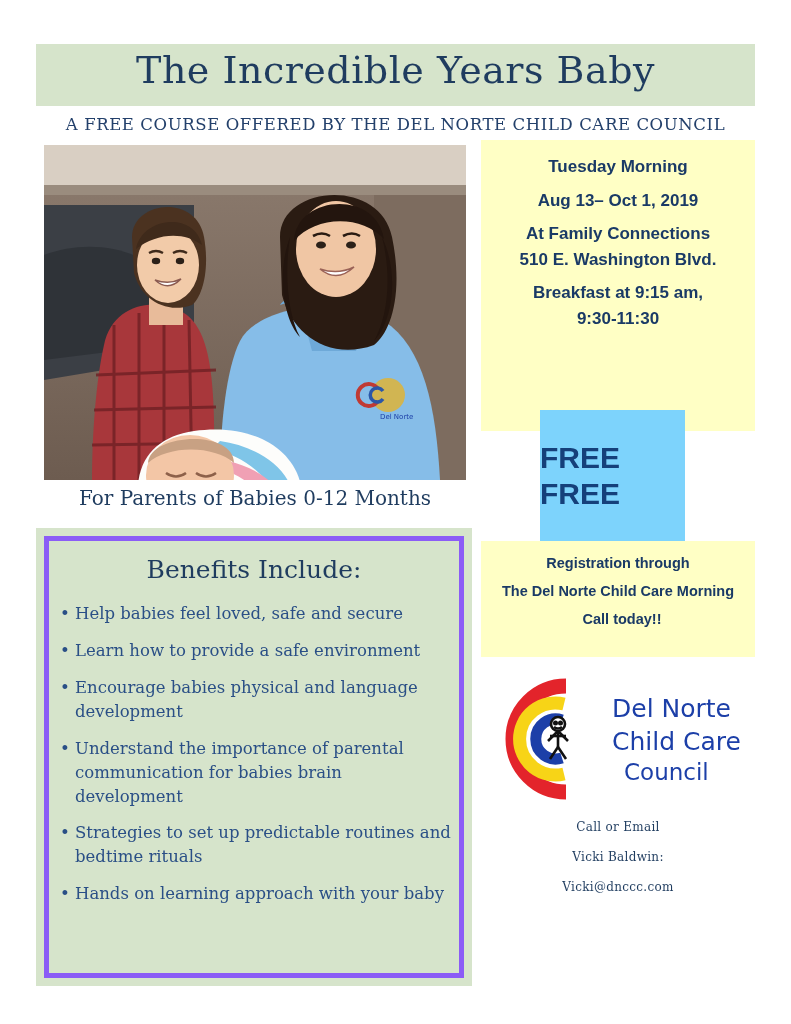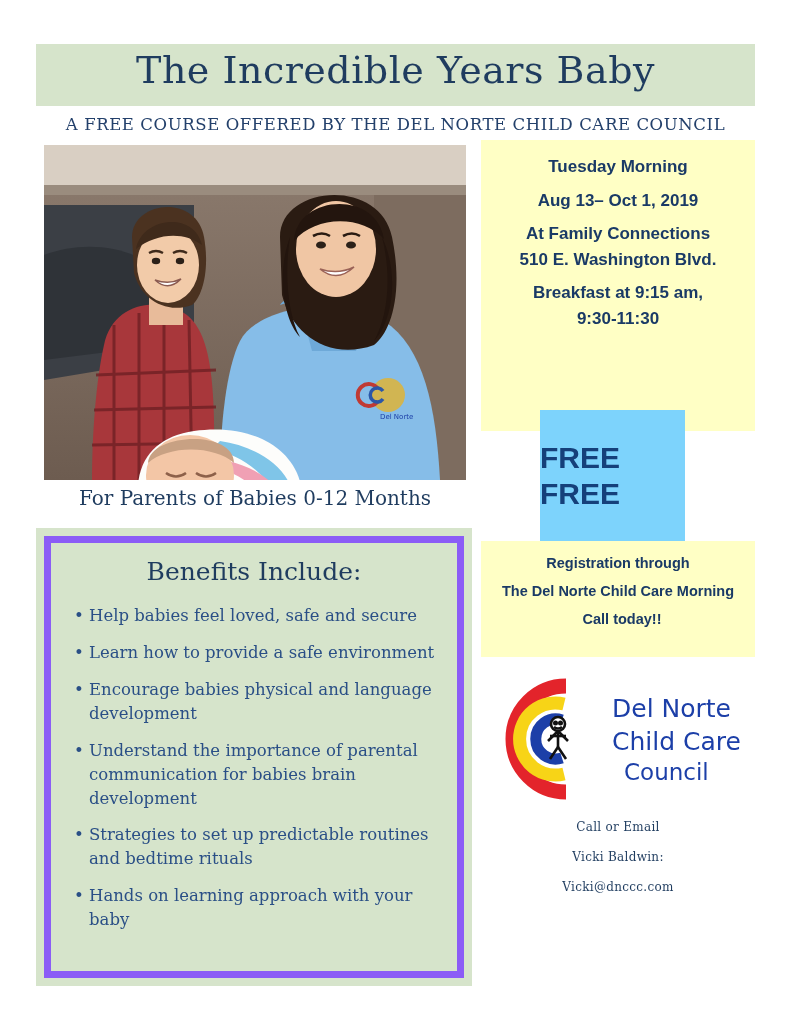--- a/index.html
+++ b/index.html
@@ -126,23 +126,23 @@
     top: 528px;
     width: 436px;
     height: 458px;
     background: #d6e4cb;
     box-sizing: border-box;
     padding: 8px;
   }
   .benefits-inner {
     width: 100%;
     height: 100%;
-    border: 7px solid #8b5cf6;
+    border: 5px solid #8b5cf6;
     box-sizing: border-box;
-    padding: 10px 18px;
+    padding: 10px 6px;
   }
   .benefits-title {
     text-align: center;
     font-family: "DejaVu Serif", serif;
     font-size: 25px;
     color: #1f3c5f;
     margin: 4px 0 18px 0;
   }
   .benefit-item {
     display: flex;

